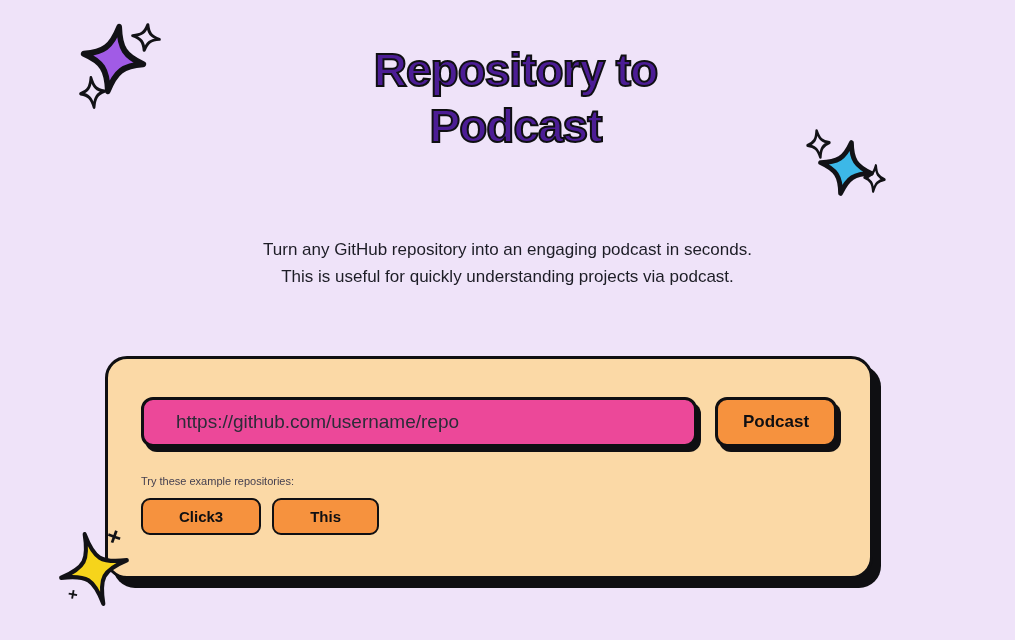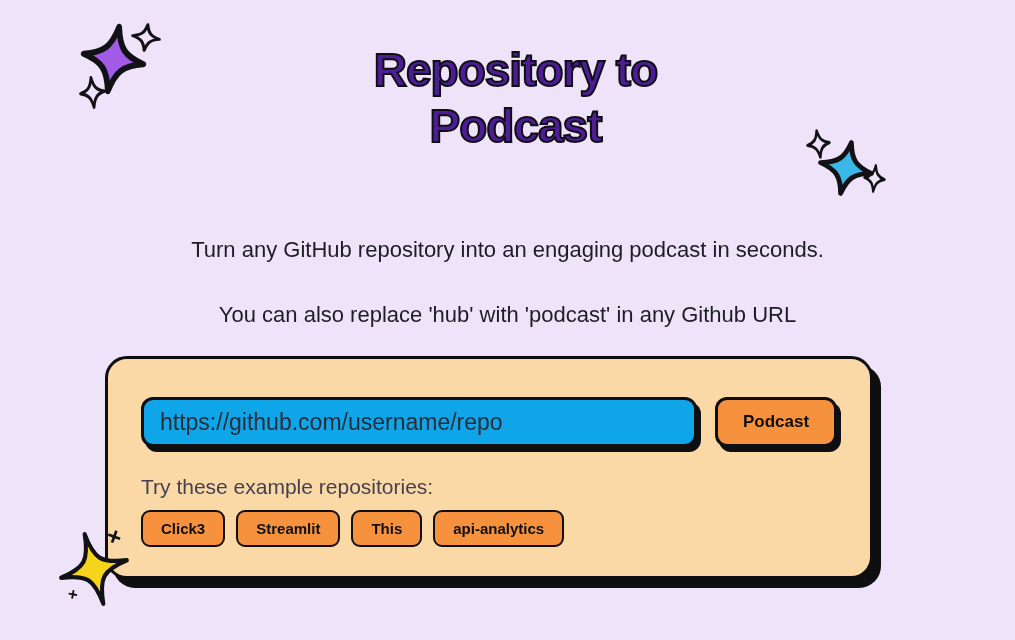--- a/index.html
+++ b/index.html
@@ -10,51 +10,51 @@
   }
   
   .title{
     position:absolute;top:34px;left:0;width:100%;margin:8px;
     text-align:center;font-size:46px;font-weight:900;letter-spacing:-1px;
     line-height:1.22;color:#4c1d95;-webkit-text-stroke:2px #0f0f12;
   }
   .title .t-line{display:block;}
   .subtitle{
     position:absolute;left:0;width:100%;text-align:center;
-    font-size:22px;line-height:27px;color:#1d1d26;
+    font-size:17px;line-height:27px;color:#1d1d26;
   }
   #intro-lines{top:236px;}
   #intro-tip{top:301px;}
   
   .card{
     position:absolute;left:105px;top:356px;width:768px;height:223px;
     box-sizing:border-box;background:var(--card-bg,#FBD9A6);
     border:3px solid #0f0f12;border-radius:22px;
     box-shadow:8px 9px 0 #0f0f12;
     padding:38px 33px 0 33px;z-index:1;
   }
   .input-row{display:flex;gap:18px;align-items:stretch;}
   .url-input{
     flex:1;height:50px;box-sizing:border-box;
-    background:#0ea5e9;border:3px solid #0f0f12;border-radius:12px;
-    box-shadow:4px 5px 0 #0f0f12;padding:0 16px;
-    font-family:inherit;font-size:23px;color:#26262f;outline:none;
+    background:#ec4899;border:3px solid #0f0f12;border-radius:12px;
+    box-shadow:4px 5px 0 #0f0f12;padding:0 32px;
+    font-family:inherit;font-size:19px;color:#26262f;outline:none;
   }
   .url-input::placeholder{color:#2c2c38;opacity:1;}
   .podcast-btn{
     width:122px;height:50px;box-sizing:border-box;
     background:var(--accent,#F6923E);border:3px solid #0f0f12;border-radius:12px;
     box-shadow:4px 5px 0 #0f0f12;
     font-family:inherit;font-size:17px;font-weight:700;color:#0f0f12;cursor:pointer;
   }
-  .examples-label{margin-top:28px;font-size:21px;color:#454050;}
+  .examples-label{margin-top:28px;font-size:11px;color:#454050;}
   .repo-row{margin-top:11px;display:flex;gap:11px;}
   .repo-btn{
     background:var(--accent,#F6923E);border:2.5px solid #0f0f12;border-radius:9px;
-    padding:8px 18px;font-family:inherit;font-size:15px;font-weight:700;
+    padding:8px 36px;font-family:inherit;font-size:15px;font-weight:700;
     color:#0f0f12;cursor:pointer;white-space:nowrap;
   }
   
   .spark{position:absolute;z-index:5;overflow:visible;}
   .plus-mark{
     position:absolute;z-index:6;color:#121216;font-weight:700;
     font-family:"Liberation Sans",sans-serif;line-height:1;
   }
   #plus-a{left:107px;top:524px;font-size:25px;transform:rotate(20deg);}
   #plus-b{left:68px;top:586px;font-size:17px;transform:rotate(10deg);}
@@ -90,30 +90,28 @@
   <span class="plus-mark" id="plus-a">+</span>
   <span class="plus-mark" id="plus-b">+</span>
 
   <h1 class="title">
     <span class="t-line">Repository to</span>
     <span class="t-line">Podcast</span>
   </h1>
 
   <div class="subtitle" id="intro-lines">
     <div>Turn any GitHub repository into an engaging podcast in seconds.</div>
+    <div>This is useful for quickly understanding projects via podcast.</div>
   </div>
-  <div class="subtitle" id="intro-tip">You can also replace 'hub' with 'podcast' in any Github URL</div>
 
   <div class="card">
     <div class="input-row">
       <input class="url-input" type="text" placeholder="https://github.com/username/repo" style="">
       <button class="podcast-btn">Podcast</button>
     </div>
     <div class="examples-label">Try these example repositories:</div>
     <div class="repo-row">
         <button class="repo-btn">Click3</button>
-        <button class="repo-btn">Streamlit</button>
         <button class="repo-btn">This</button>
-        <button class="repo-btn">api-analytics</button>
       </div>
   </div>
 
 </div>
 
 </body></html>

